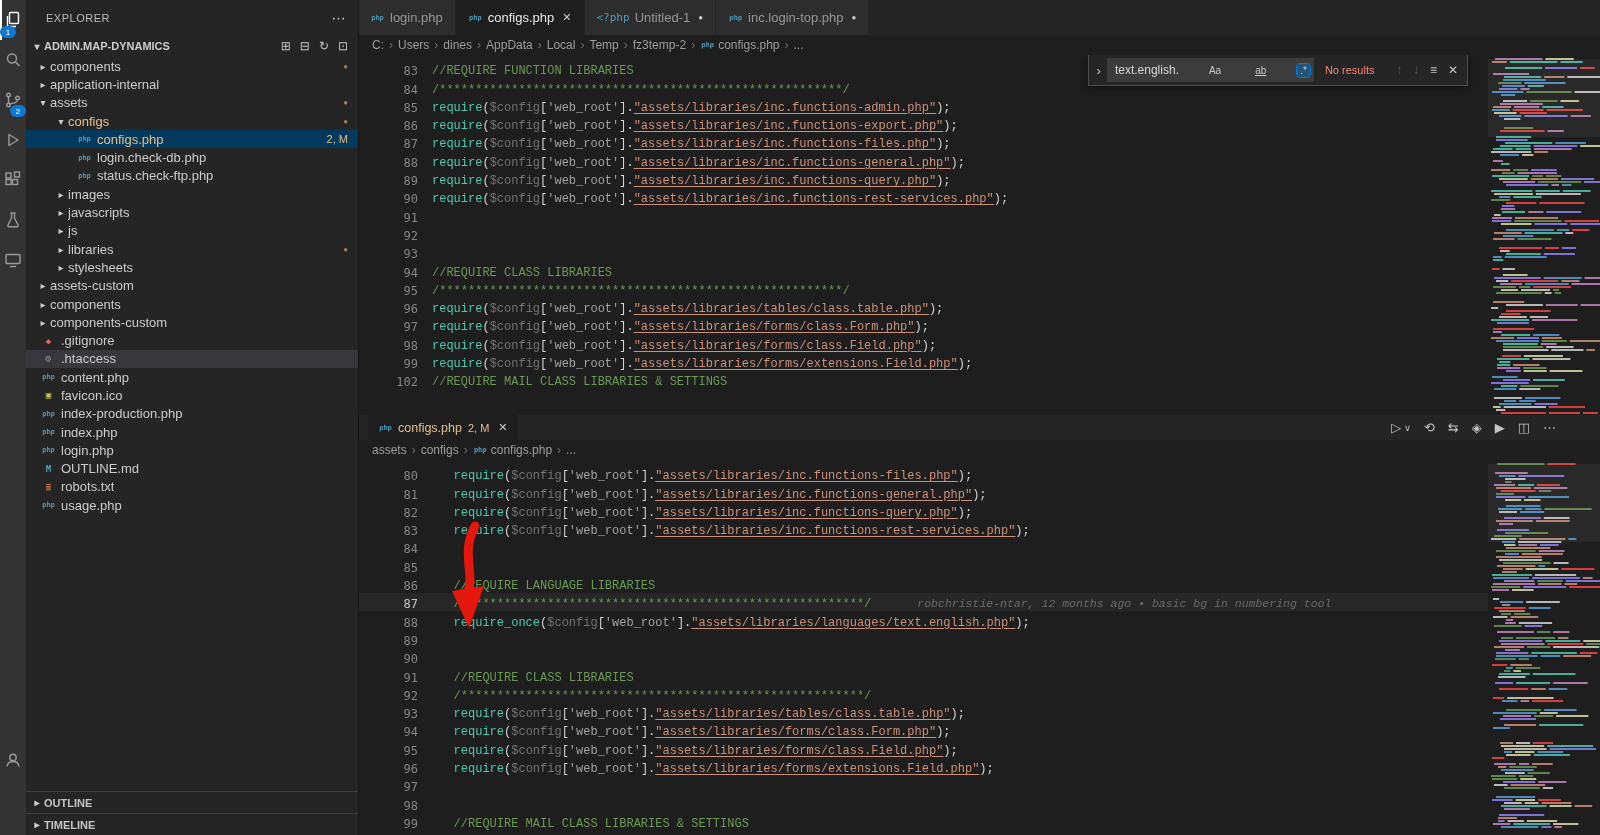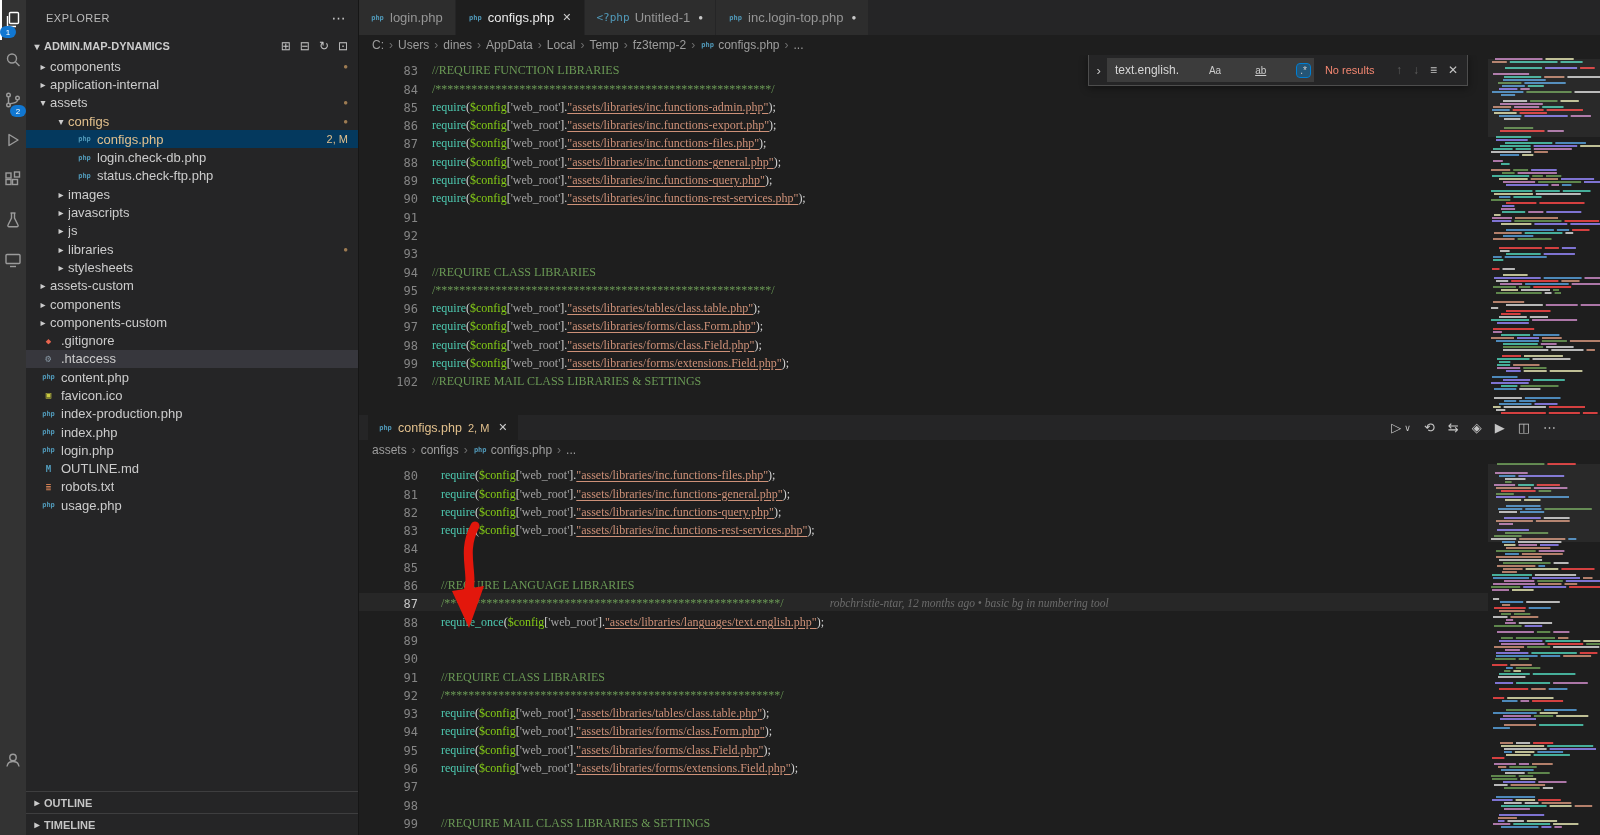--- a/index.html
+++ b/index.html
@@ -57,27 +57,27 @@
   .breadcrumbs .fi{margin:0 3px 0 0;}
   .csep{margin:0 5px;color:#6e6e6e;}
   .crumb{cursor:pointer;}
 
   .pane{position:relative;background:#1e1e1e;overflow:hidden;}
   .pane.top{height:360px;flex:0 0 auto;}
   .pane.bottom{flex:1 1 auto;}
   .code{position:absolute;left:0;top:0;right:112px;bottom:0;overflow:hidden;padding-top:5px;}
   .cl{display:flex;align-items:flex-end;height:18.3px;}
   .ln{width:60px;text-align:right;padding-right:14px;color:#858585;font-family:"DejaVu Sans Mono",monospace;font-size:12px;flex:0 0 auto;}
-  .lc{white-space:pre;font-family:Liberation Serif, serif;font-size:12px;color:#d4d4d4;}
+  .lc{white-space:pre;font-family:Liberation Mono, monospace;font-size:12px;color:#d4d4d4;}
   .cl.cur{background:rgba(255,255,255,.045);}
   .cl.cur .ln{color:#c6c6c6;}
   .blame{color:#6b6b6b;font-style:italic;margin-left:46px;font-size:11.5px;}
   .tk-c{color:#6a9955;}
   .tk-k{color:#4ec9b0;}
-  .tk-v{color:#84cc16;}
+  .tk-v{color:#737373;}
   .tk-s{color:#a3a3a3;}
   .tk-u{color:#ce9178;text-decoration:underline;text-underline-offset:2px;}
   .tk-p{color:#d4d4d4;}
 
   .minimap{position:absolute;top:0;right:0;width:112px;height:100%;background:#1e1e1e;}
 
   
   .findwidget{position:absolute;top:0;right:132px;height:30px;display:flex;align-items:center;background:#252526;border:1px solid #4d4d4d;border-top:none;box-shadow:0 2px 8px rgba(0,0,0,.45);padding:0 5px;gap:3px;z-index:6;}
   .fw-exp{color:#c5c5c5;font-size:13px;padding:0 3px;}
   .fw-input{display:flex;align-items:center;background:#3c3c3c;height:24px;padding:0 4px 0 8px;width:195px;color:#d7d7d7;font-size:12px;gap:26px;}

